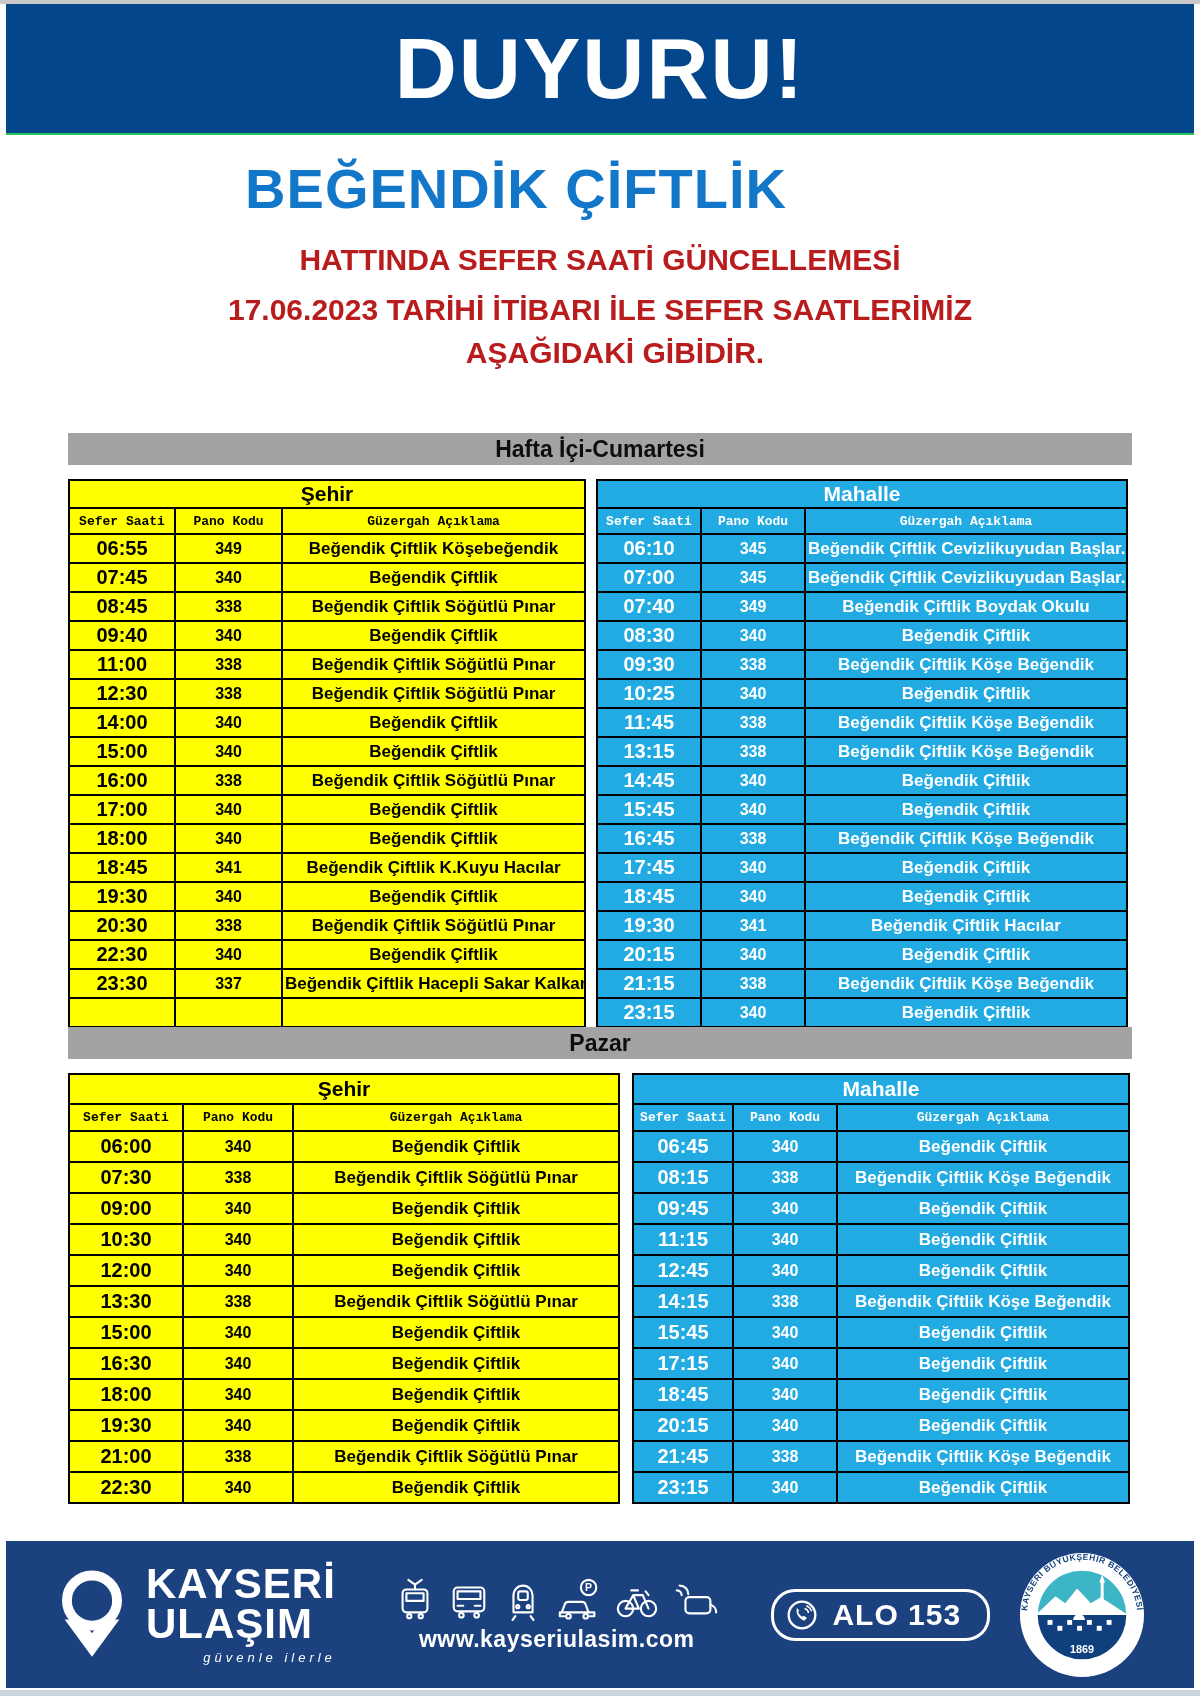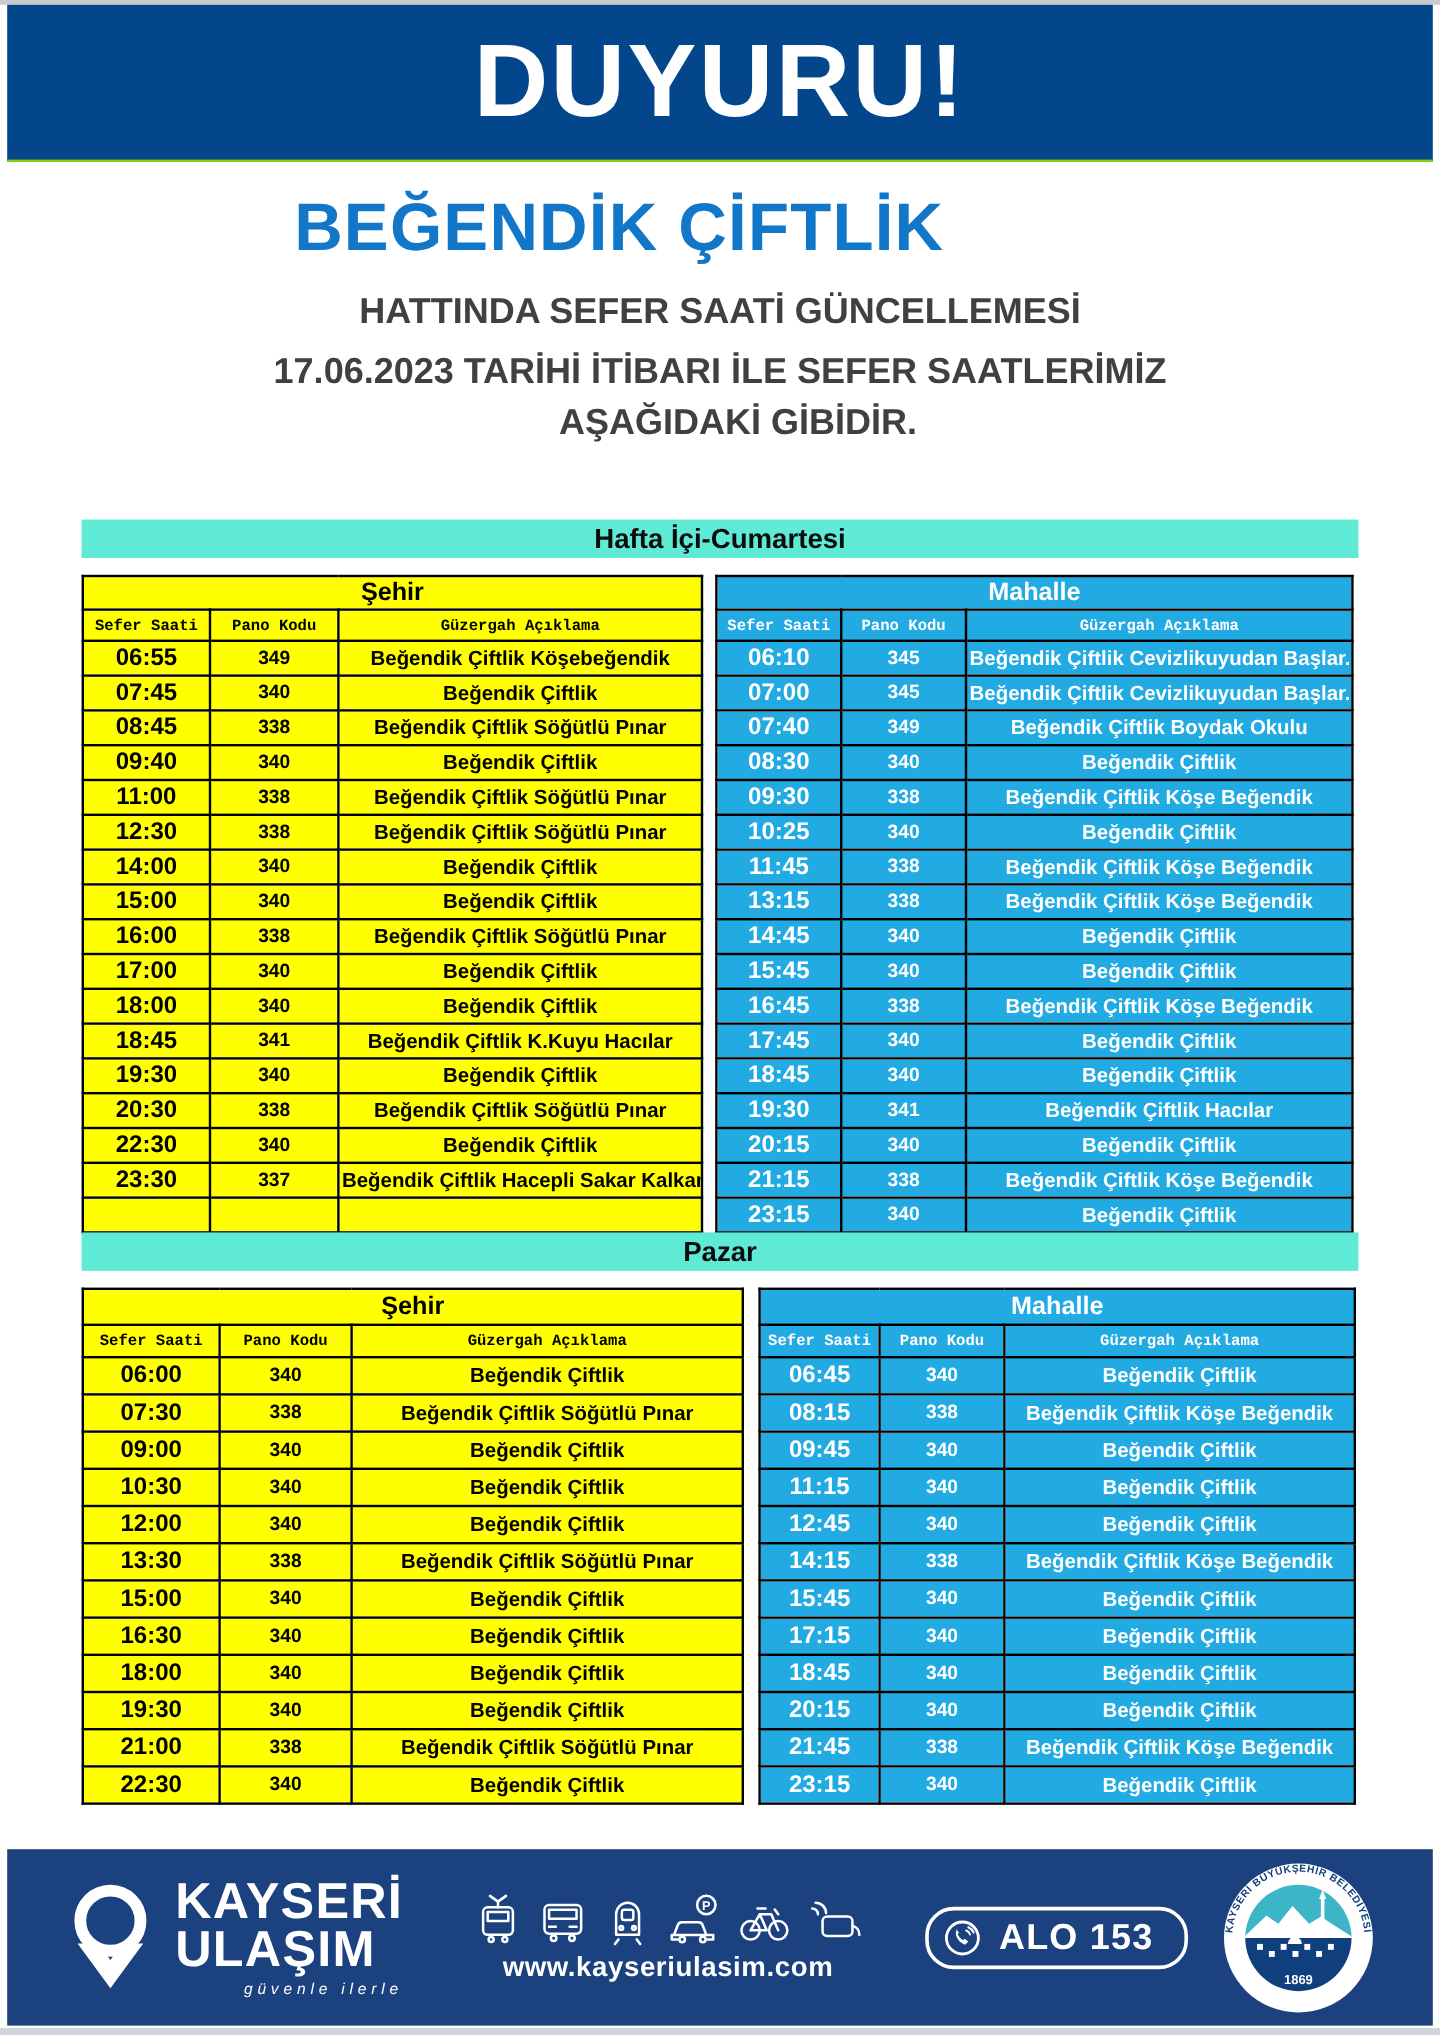--- a/index.html
+++ b/index.html
@@ -3,34 +3,34 @@
 <meta charset="utf-8">
 <style>
   html,body{margin:0;padding:0;background:#ffffff;}
   .page{position:relative;width:1200px;height:1696px;background:#ffffff;overflow:hidden;
         font-family:"Liberation Sans",sans-serif;font-weight:bold;}
 
   .top-strip{position:absolute;left:0;top:0;width:1200px;height:4px;background:#c9c9c9;}
   .bottom-strip{position:absolute;left:0;top:1690px;width:1200px;height:6px;background:#ccd4de;}
 
   .banner{position:absolute;left:6px;top:4px;width:1188px;height:129px;background:#04468c;
-          display:flex;align-items:center;justify-content:center;border-bottom:2px solid #84cc16;}
+          display:flex;align-items:center;justify-content:center;border-bottom:2px solid #22c55e;}
   .banner-title{color:#ffffff;font-size:86px;letter-spacing:2px;}
 
   .route-title{position:absolute;left:0;top:156px;width:1032px;text-align:center;
                color:#1377c9;font-size:56px;letter-spacing:1px;}
-  .sub{position:absolute;left:0;width:1200px;text-align:center;color:#404040;font-size:30px;}
+  .sub{position:absolute;left:0;width:1200px;text-align:center;color:#b91c1c;font-size:30px;}
   .sub1{top:243px;}
   .sub2{top:293px;}
   .sub3{top:336px;padding-left:15px;}
 
   .section{position:absolute;left:68px;width:1064px;}
   .sec1{top:433px;}
   .sec2{top:1027px;}
-  .section-band{height:32px;background:#5eead4;display:flex;align-items:center;justify-content:center;
+  .section-band{height:32px;background:#a3a3a3;display:flex;align-items:center;justify-content:center;
                 color:#0d0d0d;font-size:23px;}
   .tables{display:flex;margin-top:14px;}
   .sec1 .tables{gap:10px;}
   .sec2 .tables{gap:12px;}
 
   table.sched{border-collapse:collapse;table-layout:fixed;}
   table.sched th,table.sched td{border:2px solid #000000;padding:0 2px;text-align:center;
       overflow:hidden;white-space:nowrap;}
   table.left  th,table.left  td{background:#ffff00;color:#000000;}
   table.right th,table.right td{background:#22aae2;color:#ffffff;}

